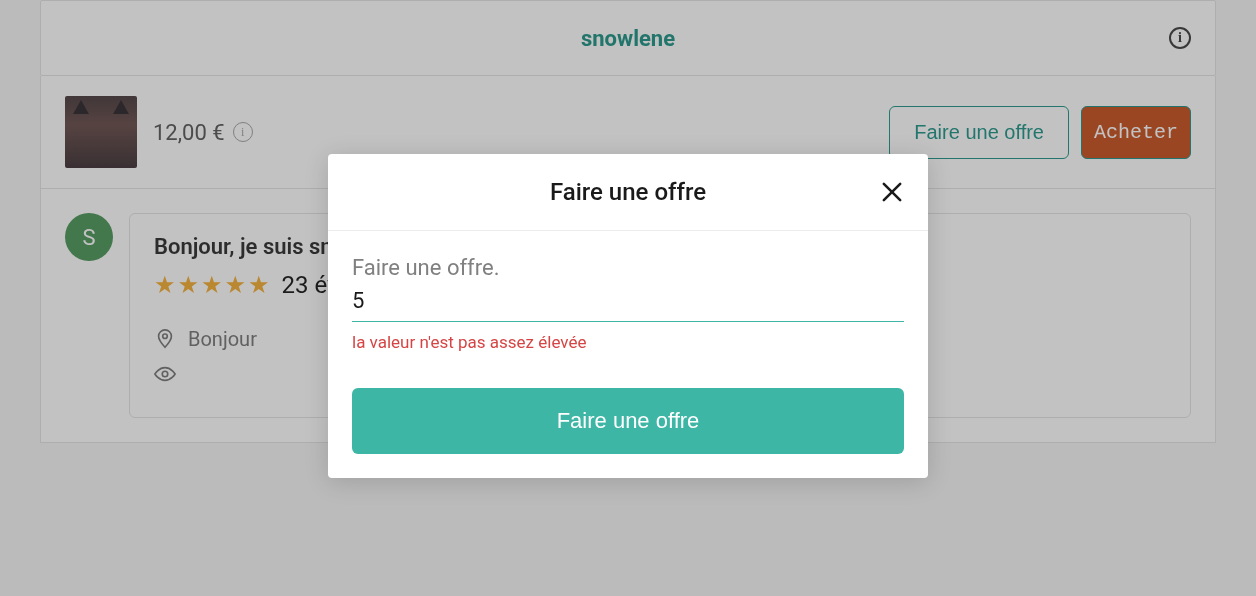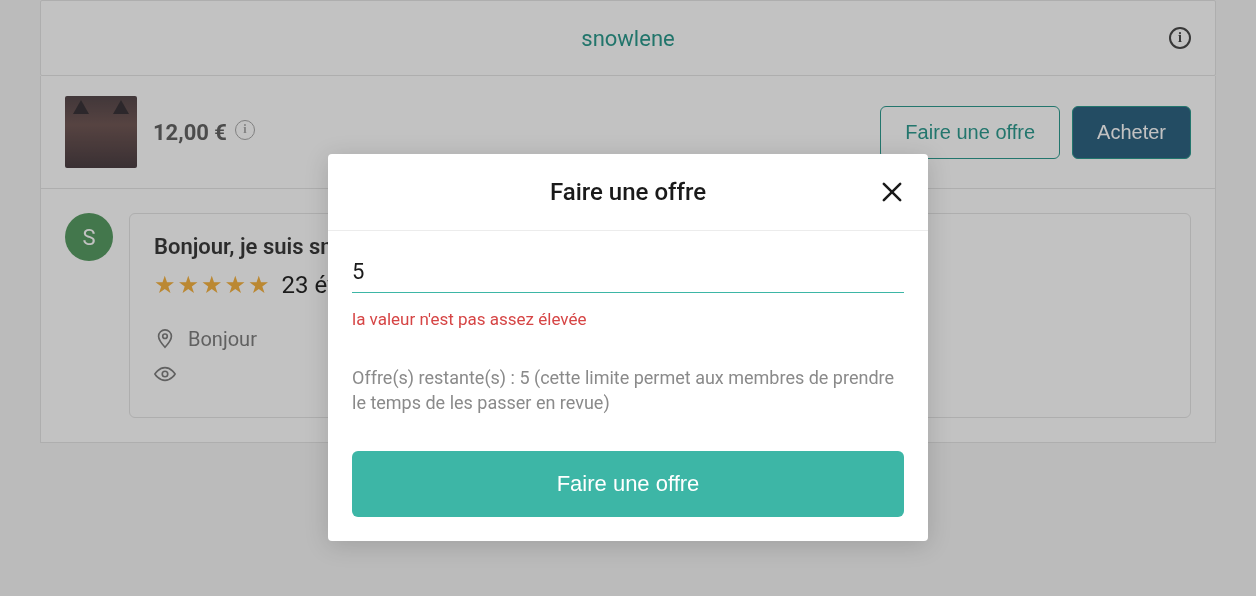--- a/index.html
+++ b/index.html
@@ -24,21 +24,21 @@
       display: flex;
       align-items: center;
       justify-content: center;
       height: 76px;
       position: relative;
       border-radius: 2px;
     }
     .header-username {
       color: #09897a;
       font-size: 22px;
-      font-weight: 400;
+      font-weight: 700;
     }
     .header-info-icon {
       position: absolute;
       right: 24px;
       top: 50%;
       transform: translateY(-50%);
       width: 22px;
       height: 22px;
       border: 2px solid #2b2b2b;
       border-radius: 50%;
@@ -85,23 +85,22 @@
       flex: 1;
     }
     .product-title {
       font-size: 22px;
       color: #1a1a1a;
       font-weight: 400;
       margin-bottom: 4px;
     }
     .product-price-row {
       display: flex;
-      align-items: flex-start;
+      align-items: center;
       gap: 8px;
-      font-weight: bold;
     }
     .product-price {
       font-size: 22px;
       color: #4a4a4a;
     }
     .price-info-icon {
       width: 20px;
       height: 20px;
       border: 1.5px solid #9a9a9a;
       border-radius: 50%;
@@ -119,27 +118,28 @@
     .btn-outline {
       background: #fff;
       border: 1.5px solid #0b8b7d;
       color: #0b8b7d;
       font-size: 20px;
       padding: 14px 24px;
       border-radius: 6px;
       cursor: pointer;
     }
     .btn-solid {
-      background: #0c4a6e;
+      background: #c2410c;
       border: 1.5px solid #0b8b7d;
       color: #fff;
       font-size: 20px;
-      padding: 14px 24px;
+      padding: 14px 12px;
       border-radius: 6px;
       cursor: pointer;
+      font-family: Liberation Mono, monospace;
     }
     .seller-section {
       border: 1px solid #e0e0e0;
       border-top: none;
       background: #fff;
       padding: 24px;
       display: flex;
       gap: 16px;
     }
     .avatar {
@@ -251,21 +251,21 @@
       border-bottom: 1.5px solid #3db6a6;
       font-size: 22px;
       padding: 4px 0 8px 0;
       outline: none;
       color: #1a1a1a;
       font-family: inherit;
     }
     .error-text {
       color: #d64545;
       font-size: 17px;
-      margin-top: 16px;
+      margin-top: 10px;
     }
     .helper-text {
       color: #8a8a8a;
       font-size: 18px;
       line-height: 1.4;
       margin-top: 36px;
     }
     .modal-submit {
       width: 100%;
       background: #3db6a6;
@@ -342,18 +342,18 @@
   <div class="modal-header">
     <div class="modal-title">Faire une offre</div>
     <div class="modal-close">
       <svg viewBox="0 0 24 24" fill="none" stroke="#1a1a1a" stroke-width="2.2" stroke-linecap="round">
         <line x1="5" y1="5" x2="19" y2="19"></line>
         <line x1="19" y1="5" x2="5" y2="19"></line>
       </svg>
     </div>
   </div>
   <div class="modal-body">
+    <div class="field-label">Faire une offre.</div>
     <input class="offer-input" type="text" value="5" style="">
     <div class="error-text">la valeur n'est pas assez élevée</div>
-    <div class="helper-text">Offre(s) restante(s) : 5 (cette limite permet aux membres de prendre le temps de les passer en revue)</div>
     <button class="modal-submit">Faire une offre</button>
   </div>
 </div>
 
 </body></html>

